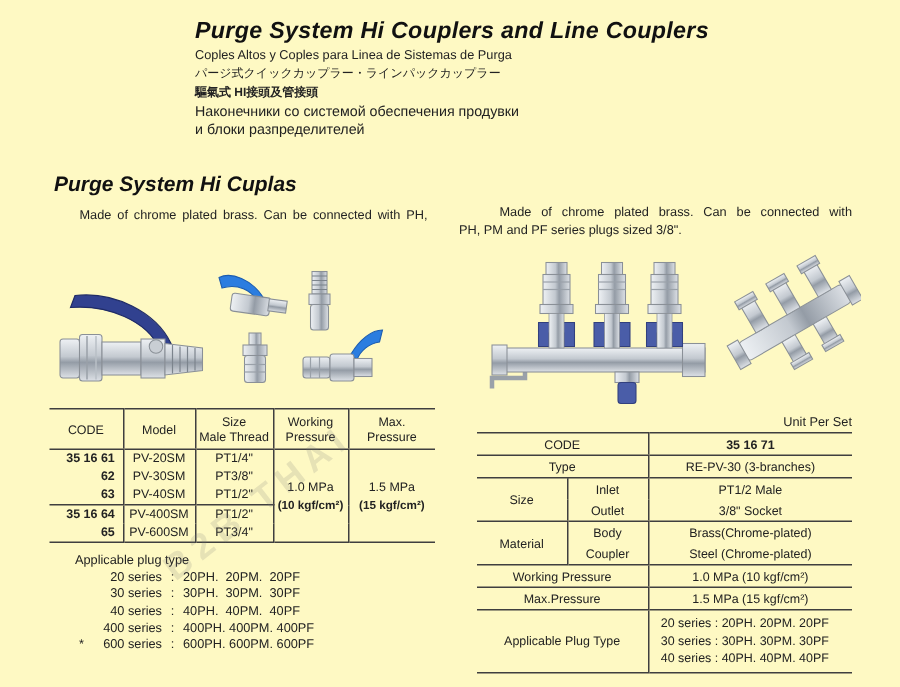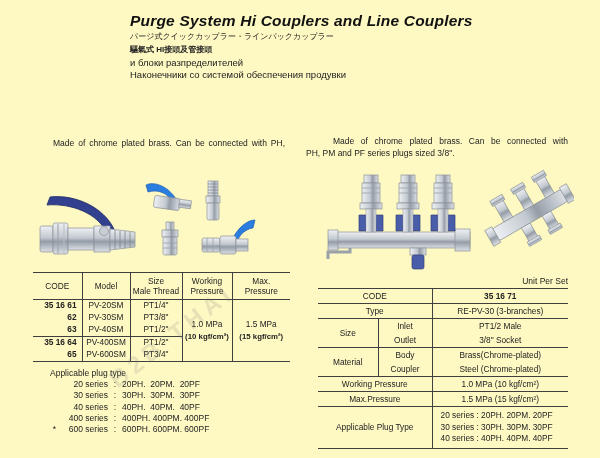--- a/index.html
+++ b/index.html
@@ -61,26 +61,28 @@
       font-size:24px;letter-spacing:5px;color:rgba(120,120,120,0.18);
       transform:rotate(-38deg);font-weight:bold;pointer-events:none;}
 </style>
 </head>
 <body>
 
 <div class="page">
 
   <div class="hdr">
     <div class="title">Purge System Hi Couplers and Line Couplers</div>
+    <div class="sub">Coples Altos y Coples para Linea de Sistemas de Purga</div>
     <div class="sub ja">パージ式クイックカップラー・ラインパックカップラー</div>
     <div class="sub zh">驅氣式 HI接頭及管接頭</div>
+    <div class="sub ru">Наконечники со системой обеспечения продувки</div>
     <div class="sub ru">и блоки разпределителей</div>
-    <div class="sub ru">Наконечники со системой обеспечения продувки</div>
   </div>
 
+  <div class="sec-h hi-h">Purge System Hi Cuplas</div>
   <div class="desc hi-d">
     <div class="d1">Made of chrome plated brass. Can be connected with PH,</div>
   </div>
 
   <svg class="photo hi-photo" width="220" height="86" viewBox="0 0 220 86">
     <defs>
       <linearGradient id="c1v" x1="0" y1="0" x2="0" y2="1">
         <stop offset="0" stop-color="#eef1f4"></stop>
           <stop offset="0.45" stop-color="#c3c9d0"></stop>
         <stop offset="0.6" stop-color="#949ca6"></stop>

